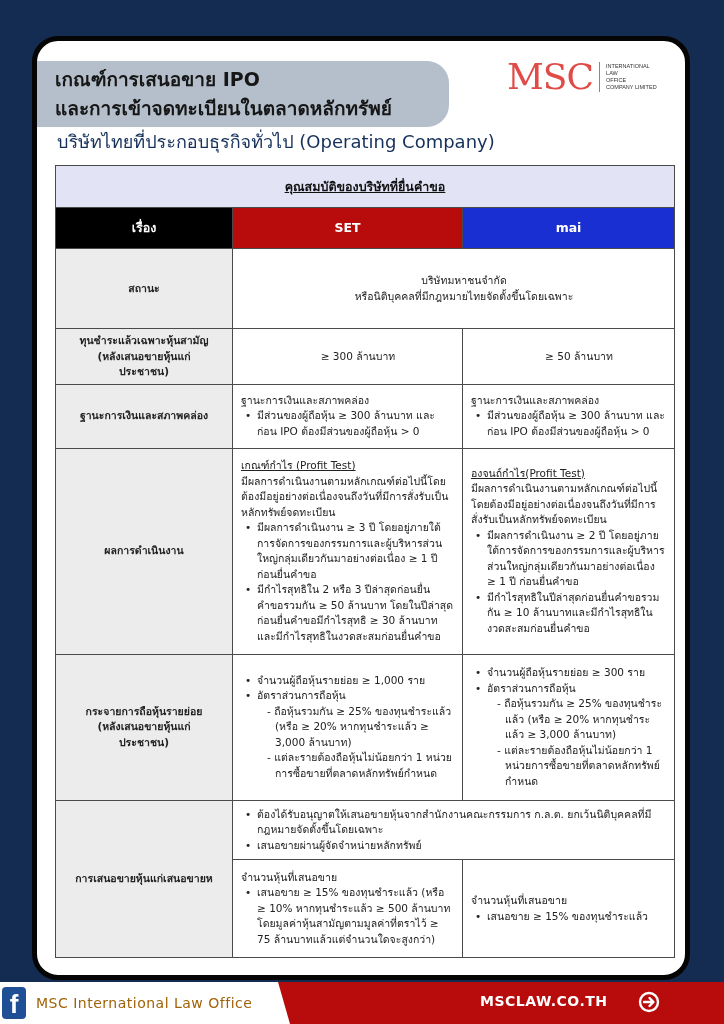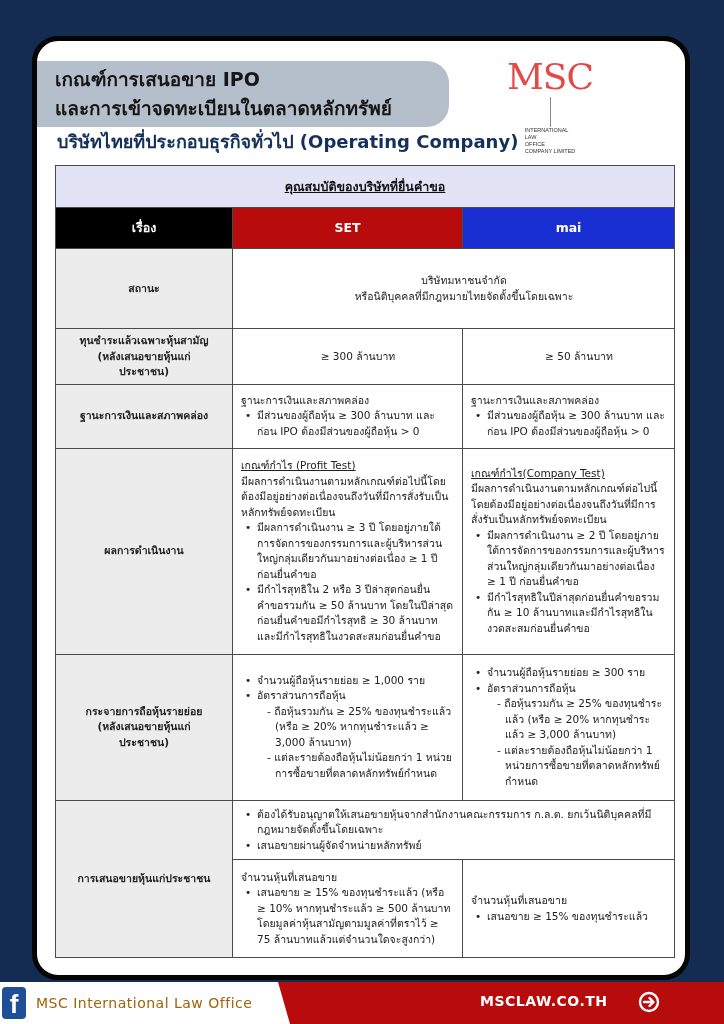--- a/index.html
+++ b/index.html
@@ -30,21 +30,21 @@
   .title-line {
     font-size: 19px;
     font-weight: bold;
     color: #161616;
     line-height: 29px;
     white-space: nowrap;
   }
   .logo {
     position: absolute;
     left: 470px; top: 16px;
-    display: flex; align-items: center; flex-direction: column;
+    display: flex; align-items: center;
   }
   .logo-mark {
     font-family: "DejaVu Serif", "Liberation Serif", serif;
     font-size: 36px;
     color: #e04a47;
     letter-spacing: -1px;
     line-height: 40px;
   }
   .logo-sep {
     width: 1px; height: 30px; background: #888; margin: 0 6px 0 6px;
@@ -53,21 +53,21 @@
     font-size: 5.5px;
     line-height: 7px;
     color: #333;
     font-family: "Liberation Sans", sans-serif;
     white-space: nowrap;
   }
   .subtitle {
     position: absolute;
     left: 20px; top: 86px;
     font-size: 18px;
-    font-weight: bold;
+    font-weight: normal;
     color: #15305a;
     white-space: nowrap;
   }
   table.criteria {
     position: absolute;
     left: 18px; top: 124px;
     width: 620px;
     border-collapse: collapse;
     font-size: 10.5px;
     line-height: 15.5px;
@@ -218,21 +218,21 @@
       <td class="topic">ผลการดำเนินงาน</td>
       <td class="cell">
         <div class="u">เกณฑ์กำไร (Profit Test)</div>
         <div>มีผลการดำเนินงานตามหลักเกณฑ์ต่อไปนี้โดยต้องมีอยู่อย่างต่อเนื่องจนถึงวันที่มีการสั่งรับเป็นหลักทรัพย์จดทะเบียน</div>
         <ul class="bul">
           <li>มีผลการดำเนินงาน ≥ 3 ปี โดยอยู่ภายใต้การจัดการของกรรมการและผู้บริหารส่วนใหญ่กลุ่มเดียวกันมาอย่างต่อเนื่อง ≥ 1 ปี ก่อนยื่นคำขอ</li>
           <li>มีกำไรสุทธิใน 2 หรือ 3 ปีล่าสุดก่อนยื่นคำขอรวมกัน ≥ 50 ล้านบาท โดยในปีล่าสุดก่อนยื่นคำขอมีกำไรสุทธิ ≥ 30 ล้านบาท และมีกำไรสุทธิในงวดสะสมก่อนยื่นคำขอ</li>
         </ul>
       </td>
       <td class="cell mid">
-        <div class="u">เกณฑ์กำไร(Company Test)</div>
+        <div class="u">องจนถ์กำไร(Profit Test)</div>
         <div>มีผลการดำเนินงานตามหลักเกณฑ์ต่อไปนี้โดยต้องมีอยู่อย่างต่อเนื่องจนถึงวันที่มีการสั่งรับเป็นหลักทรัพย์จดทะเบียน</div>
         <ul class="bul">
           <li>มีผลการดำเนินงาน ≥ 2 ปี โดยอยู่ภายใต้การจัดการของกรรมการและผู้บริหารส่วนใหญ่กลุ่มเดียวกันมาอย่างต่อเนื่อง ≥ 1 ปี ก่อนยื่นคำขอ</li>
           <li>มีกำไรสุทธิในปีล่าสุดก่อนยื่นคำขอรวมกัน ≥ 10 ล้านบาทและมีกำไรสุทธิในงวดสะสมก่อนยื่นคำขอ</li>
         </ul>
       </td>
     </tr>
 
     <tr style="height:146px;">
       <td class="topic">
@@ -251,21 +251,21 @@
         <ul class="bul">
           <li>จำนวนผู้ถือหุ้นรายย่อย ≥ 300 ราย</li>
           <li>อัตราส่วนการถือหุ้น</li>
         </ul>
         <div class="dash" style="margin-left:16px;">- ถือหุ้นรวมกัน ≥ 25% ของทุนชำระแล้ว (หรือ ≥ 20% หากทุนชำระแล้ว ≥ 3,000 ล้านบาท)</div>
         <div class="dash" style="margin-left:16px;">- แต่ละรายต้องถือหุ้นไม่น้อยกว่า 1 หน่วยการซื้อขายที่ตลาดหลักทรัพย์กำหนด</div>
       </td>
     </tr>
 
     <tr style="height:58px;">
-      <td class="topic" rowspan="2">การเสนอขายหุ้นแก่ประชาชน</td>
+      <td class="topic" rowspan="2">การเสนอขายหุ้นแก่เสนอขายห</td>
       <td colspan="2" class="cell mid">
         <ul class="bul">
           <li>ต้องได้รับอนุญาตให้เสนอขายหุ้นจากสำนักงานคณะกรรมการ ก.ล.ต. ยกเว้นนิติบุคคลที่มีกฎหมายจัดตั้งขึ้นโดยเฉพาะ</li>
           <li>เสนอขายผ่านผู้จัดจำหน่ายหลักทรัพย์</li>
         </ul>
       </td>
     </tr>
     <tr style="height:98px;">
       <td class="cell mid">
         <div class="center">จำนวนหุ้นที่เสนอขาย</div>

